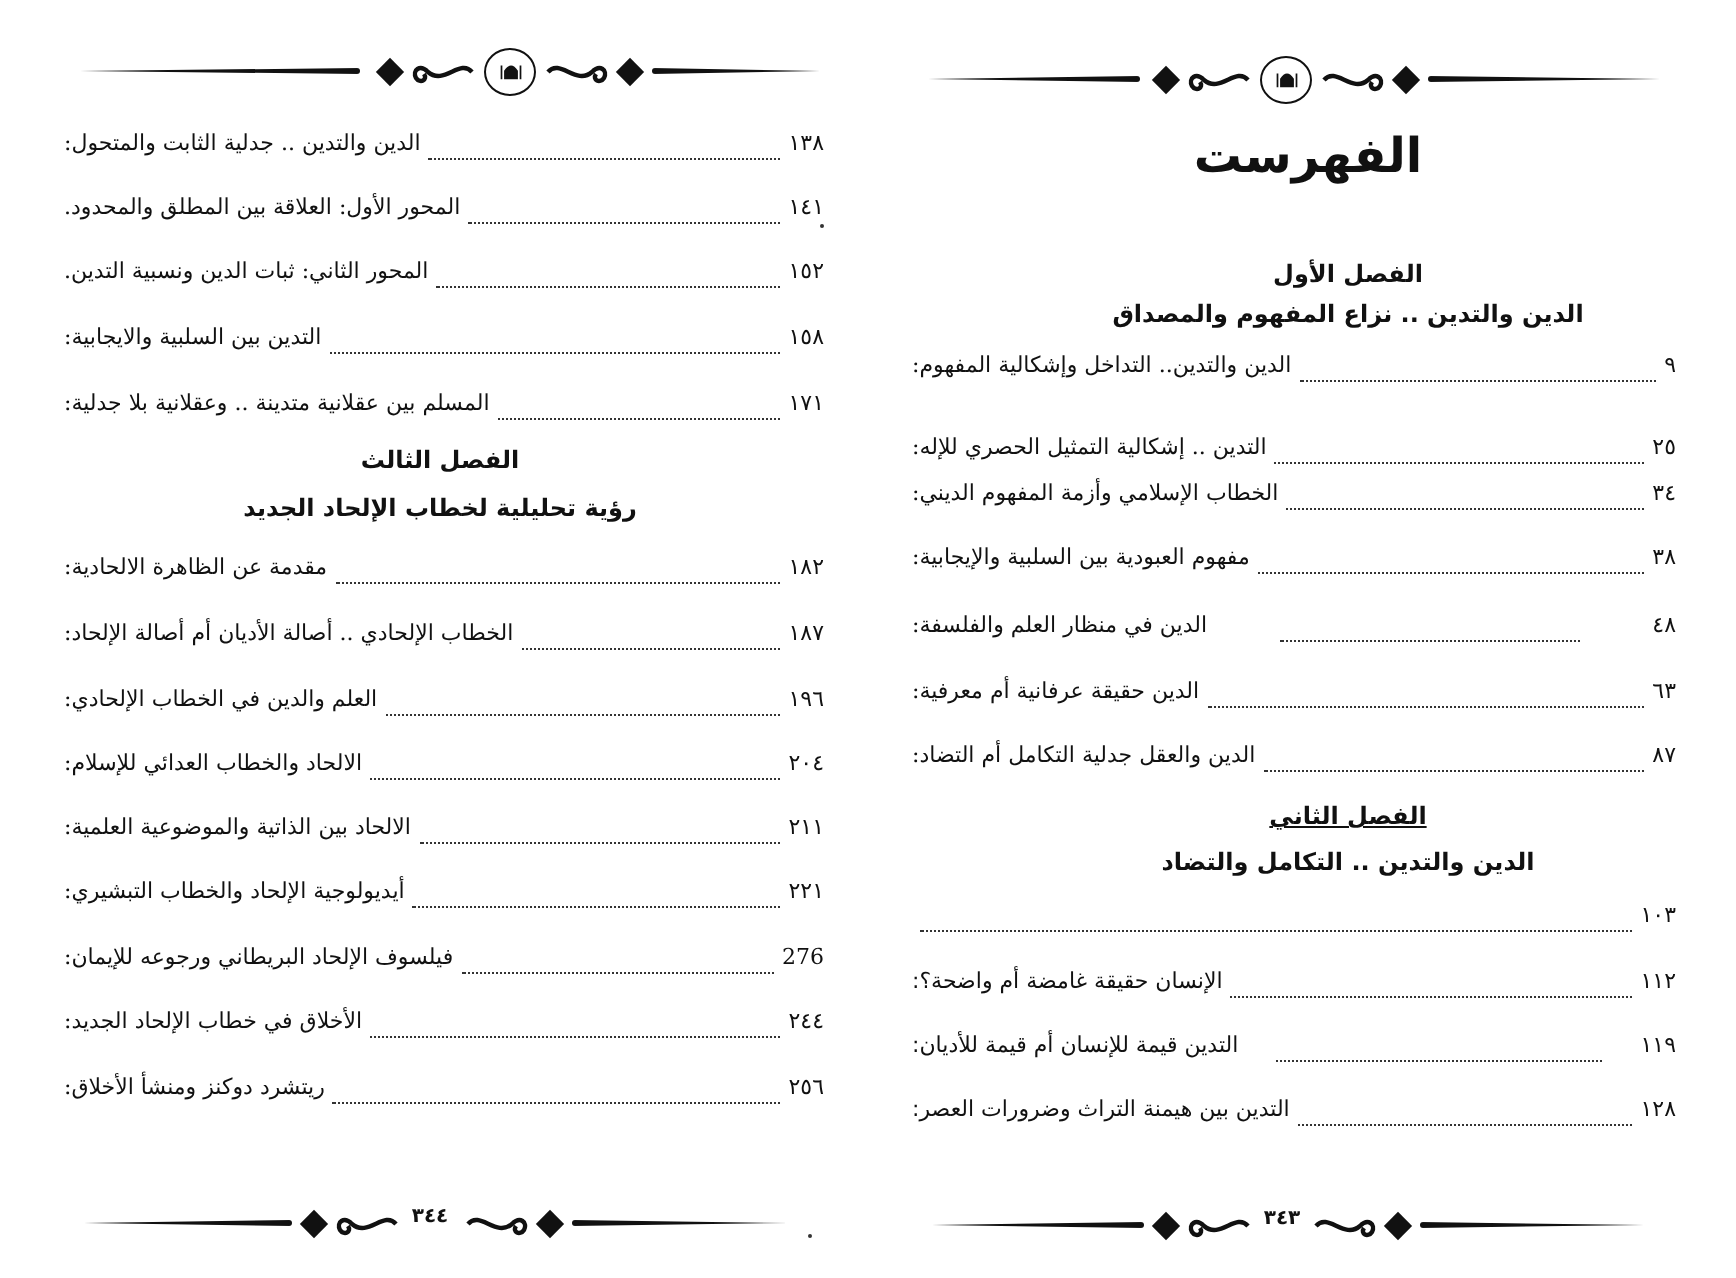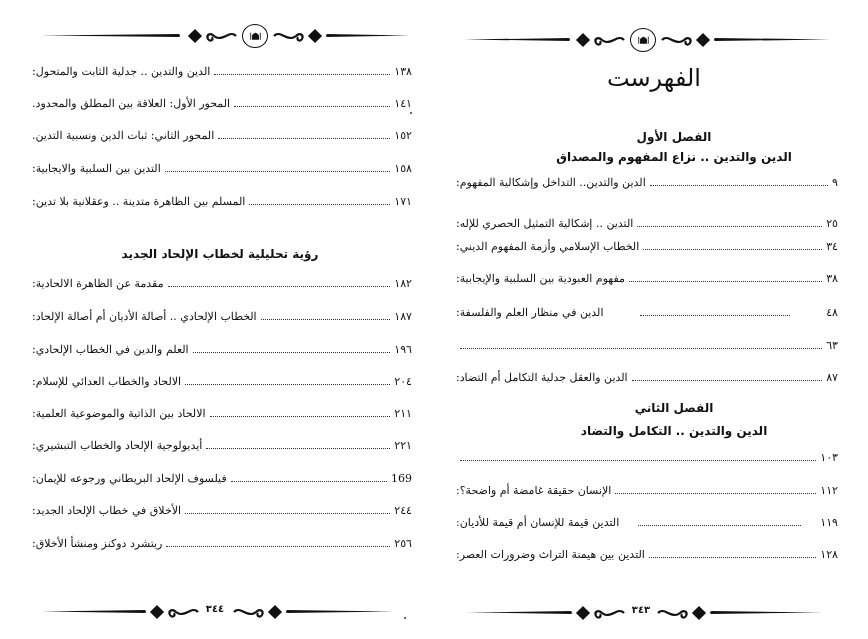--- a/index.html
+++ b/index.html
@@ -13,26 +13,26 @@
   .ornament .rule-l, .ornament .rule-r { position: absolute; top: 10px; height: 3px; background: #111;
       border-radius: 2px; }
   .ornament .rule-l { clip-path: polygon(0 50%, 100% 0, 100% 100%); }
   .ornament .rule-r { clip-path: polygon(0 0, 100% 50%, 0 100%); }
   .ornament .diamond { position: absolute; top: 7px; width: 10px; height: 10px; background: #111; transform: rotate(45deg); }
   .ornament .scroll { position: absolute; top: 3px; width: 34px; height: 18px; }
   .ornament .center { position: absolute; top: 0; width: 26px; height: 24px; text-align: center;
       font-size: 10px; font-weight: bold; line-height: 18px; direction: rtl; }
   .emblem { border: 1.5px solid #111; border-radius: 50%; width: 22px; height: 22px; box-sizing: border-box; }
 
-  .title { position: absolute; left: 0; right: 0; text-align: center; font-size: 24px; font-weight: normal;
+  .title { position: absolute; left: 0; right: 0; text-align: center; font-size: 24px; font-weight: bold;
            direction: rtl; font-family: "DejaVu Sans", sans-serif; }
   .chapter-label, .chapter-sub { position: absolute; left: 0; right: 0; text-align: center; font-weight: bold;
            direction: rtl; font-size: 12px; }
 
-  .toc-row { position: absolute; height: 16px; display: flex; flex-direction: row-reverse; align-items: flex-start;
+  .toc-row { position: absolute; height: 16px; display: flex; flex-direction: row-reverse; align-items: flex-end;
              direction: rtl; font-size: 11px; line-height: 16px; }
   .toc-row .entry-title { white-space: nowrap; font-family: "DejaVu Serif", serif; }
   .toc-row .leader { flex: 1; border-bottom: 1.5px dotted #333; margin: 0 4px; height: 10px; }
   .toc-row .page-num { white-space: nowrap; font-family: "DejaVu Serif", serif; }
   .stray-dot { position: absolute; width: 2px; height: 2px; background: #333; border-radius: 50%; }
 </style>
 </head>
 <body>
 
 <div class="page" id="page-left">
@@ -70,25 +70,26 @@
     <span class="entry-title">المحور الثاني: ثبات الدين ونسبية التدين.</span>
     <span class="leader"></span>
     <span class="page-num">١٥٢</span>
   </div>
   <div class="toc-row" style="left:32px; width:380px; top:161px;">
     <span class="entry-title">التدين بين السلبية والايجابية:</span>
     <span class="leader"></span>
     <span class="page-num">١٥٨</span>
   </div>
   <div class="toc-row" style="left:32px; width:380px; top:194px;">
-    <span class="entry-title">المسلم بين الظاهرة متدينة .. وعقلانية بلا تدين:</span>
+    <span class="entry-title">المسلم بين عقلانية متدينة .. وعقلانية بلا جدلية:</span>
     <span class="leader"></span>
     <span class="page-num">١٧١</span>
   </div>
 
+  <div class="chapter-label" style="top:223px;">الفصل الثالث</div>
   <div class="chapter-sub" style="top:247px;">رؤية تحليلية لخطاب الإلحاد الجديد</div>
 
   <div class="toc-row" style="left:32px; width:380px; top:276px;">
     <span class="entry-title">مقدمة عن الظاهرة الالحادية:</span>
     <span class="leader"></span>
     <span class="page-num">١٨٢</span>
   </div>
   <div class="toc-row" style="left:32px; width:380px; top:309px;">
     <span class="entry-title">الخطاب الإلحادي .. أصالة الأديان أم أصالة الإلحاد:</span>
     <span class="leader"></span>
@@ -110,21 +111,21 @@
     <span class="page-num">٢١١</span>
   </div>
   <div class="toc-row" style="left:32px; width:380px; top:438px;">
     <span class="entry-title">أيديولوجية الإلحاد والخطاب التبشيري:</span>
     <span class="leader"></span>
     <span class="page-num">٢٢١</span>
   </div>
   <div class="toc-row" style="left:32px; width:380px; top:471px;">
     <span class="entry-title">فيلسوف الإلحاد البريطاني ورجوعه للإيمان:</span>
     <span class="leader"></span>
-    <span class="page-num">169</span>
+    <span class="page-num">276</span>
   </div>
   <div class="toc-row" style="left:32px; width:380px; top:503px;">
     <span class="entry-title">الأخلاق في خطاب الإلحاد الجديد:</span>
     <span class="leader"></span>
     <span class="page-num">٢٤٤</span>
   </div>
   <div class="toc-row" style="left:32px; width:380px; top:536px;">
     <span class="entry-title">ريتشرد دوكنز ومنشأ الأخلاق:</span>
     <span class="leader"></span>
     <span class="page-num">٢٥٦</span>
@@ -190,30 +191,31 @@
     <span class="entry-title">مفهوم العبودية بين السلبية والإيجابية:</span>
     <span class="leader"></span>
     <span class="page-num">٣٨</span>
   </div>
   <div class="toc-row" style="left:16px; width:382px; top:305px;gap:32px;">
     <span class="entry-title">الدين في منظار العلم والفلسفة:</span>
     <span class="leader"></span>
     <span class="page-num">٤٨</span>
   </div>
   <div class="toc-row" style="left:16px; width:382px; top:338px;">
+    <span class="entry-title">الدين حقيقة عرفانية أم معرفية:</span>
     <span class="leader"></span>
     <span class="page-num">٦٣</span>
   </div>
   <div class="toc-row" style="left:16px; width:382px; top:370px;">
     <span class="entry-title">الدين والعقل جدلية التكامل أم التضاد:</span>
     <span class="leader"></span>
     <span class="page-num">٨٧</span>
   </div>
 
-  <div class="chapter-label" style="top:401px; left:40px; right:0;">الفصل الثاني</div>
+  <div class="chapter-label" style="top:401px; left:40px; right:0;text-decoration:underline;">الفصل الثاني</div>
   <div class="chapter-sub" style="top:424px; left:40px; right:0;">الدين والتدين .. التكامل والتضاد</div>
 
   <div class="toc-row" style="left:16px; width:382px; top:450px;">
     <span class="leader"></span>
     <span class="page-num">١٠٣</span>
   </div>
   <div class="toc-row" style="left:16px; width:382px; top:483px;">
     <span class="entry-title" style="font-family:'DejaVu Sans',sans-serif;">الإنسان حقيقة غامضة أم واضحة؟:</span>
     <span class="leader"></span>
     <span class="page-num">١١٢</span>

